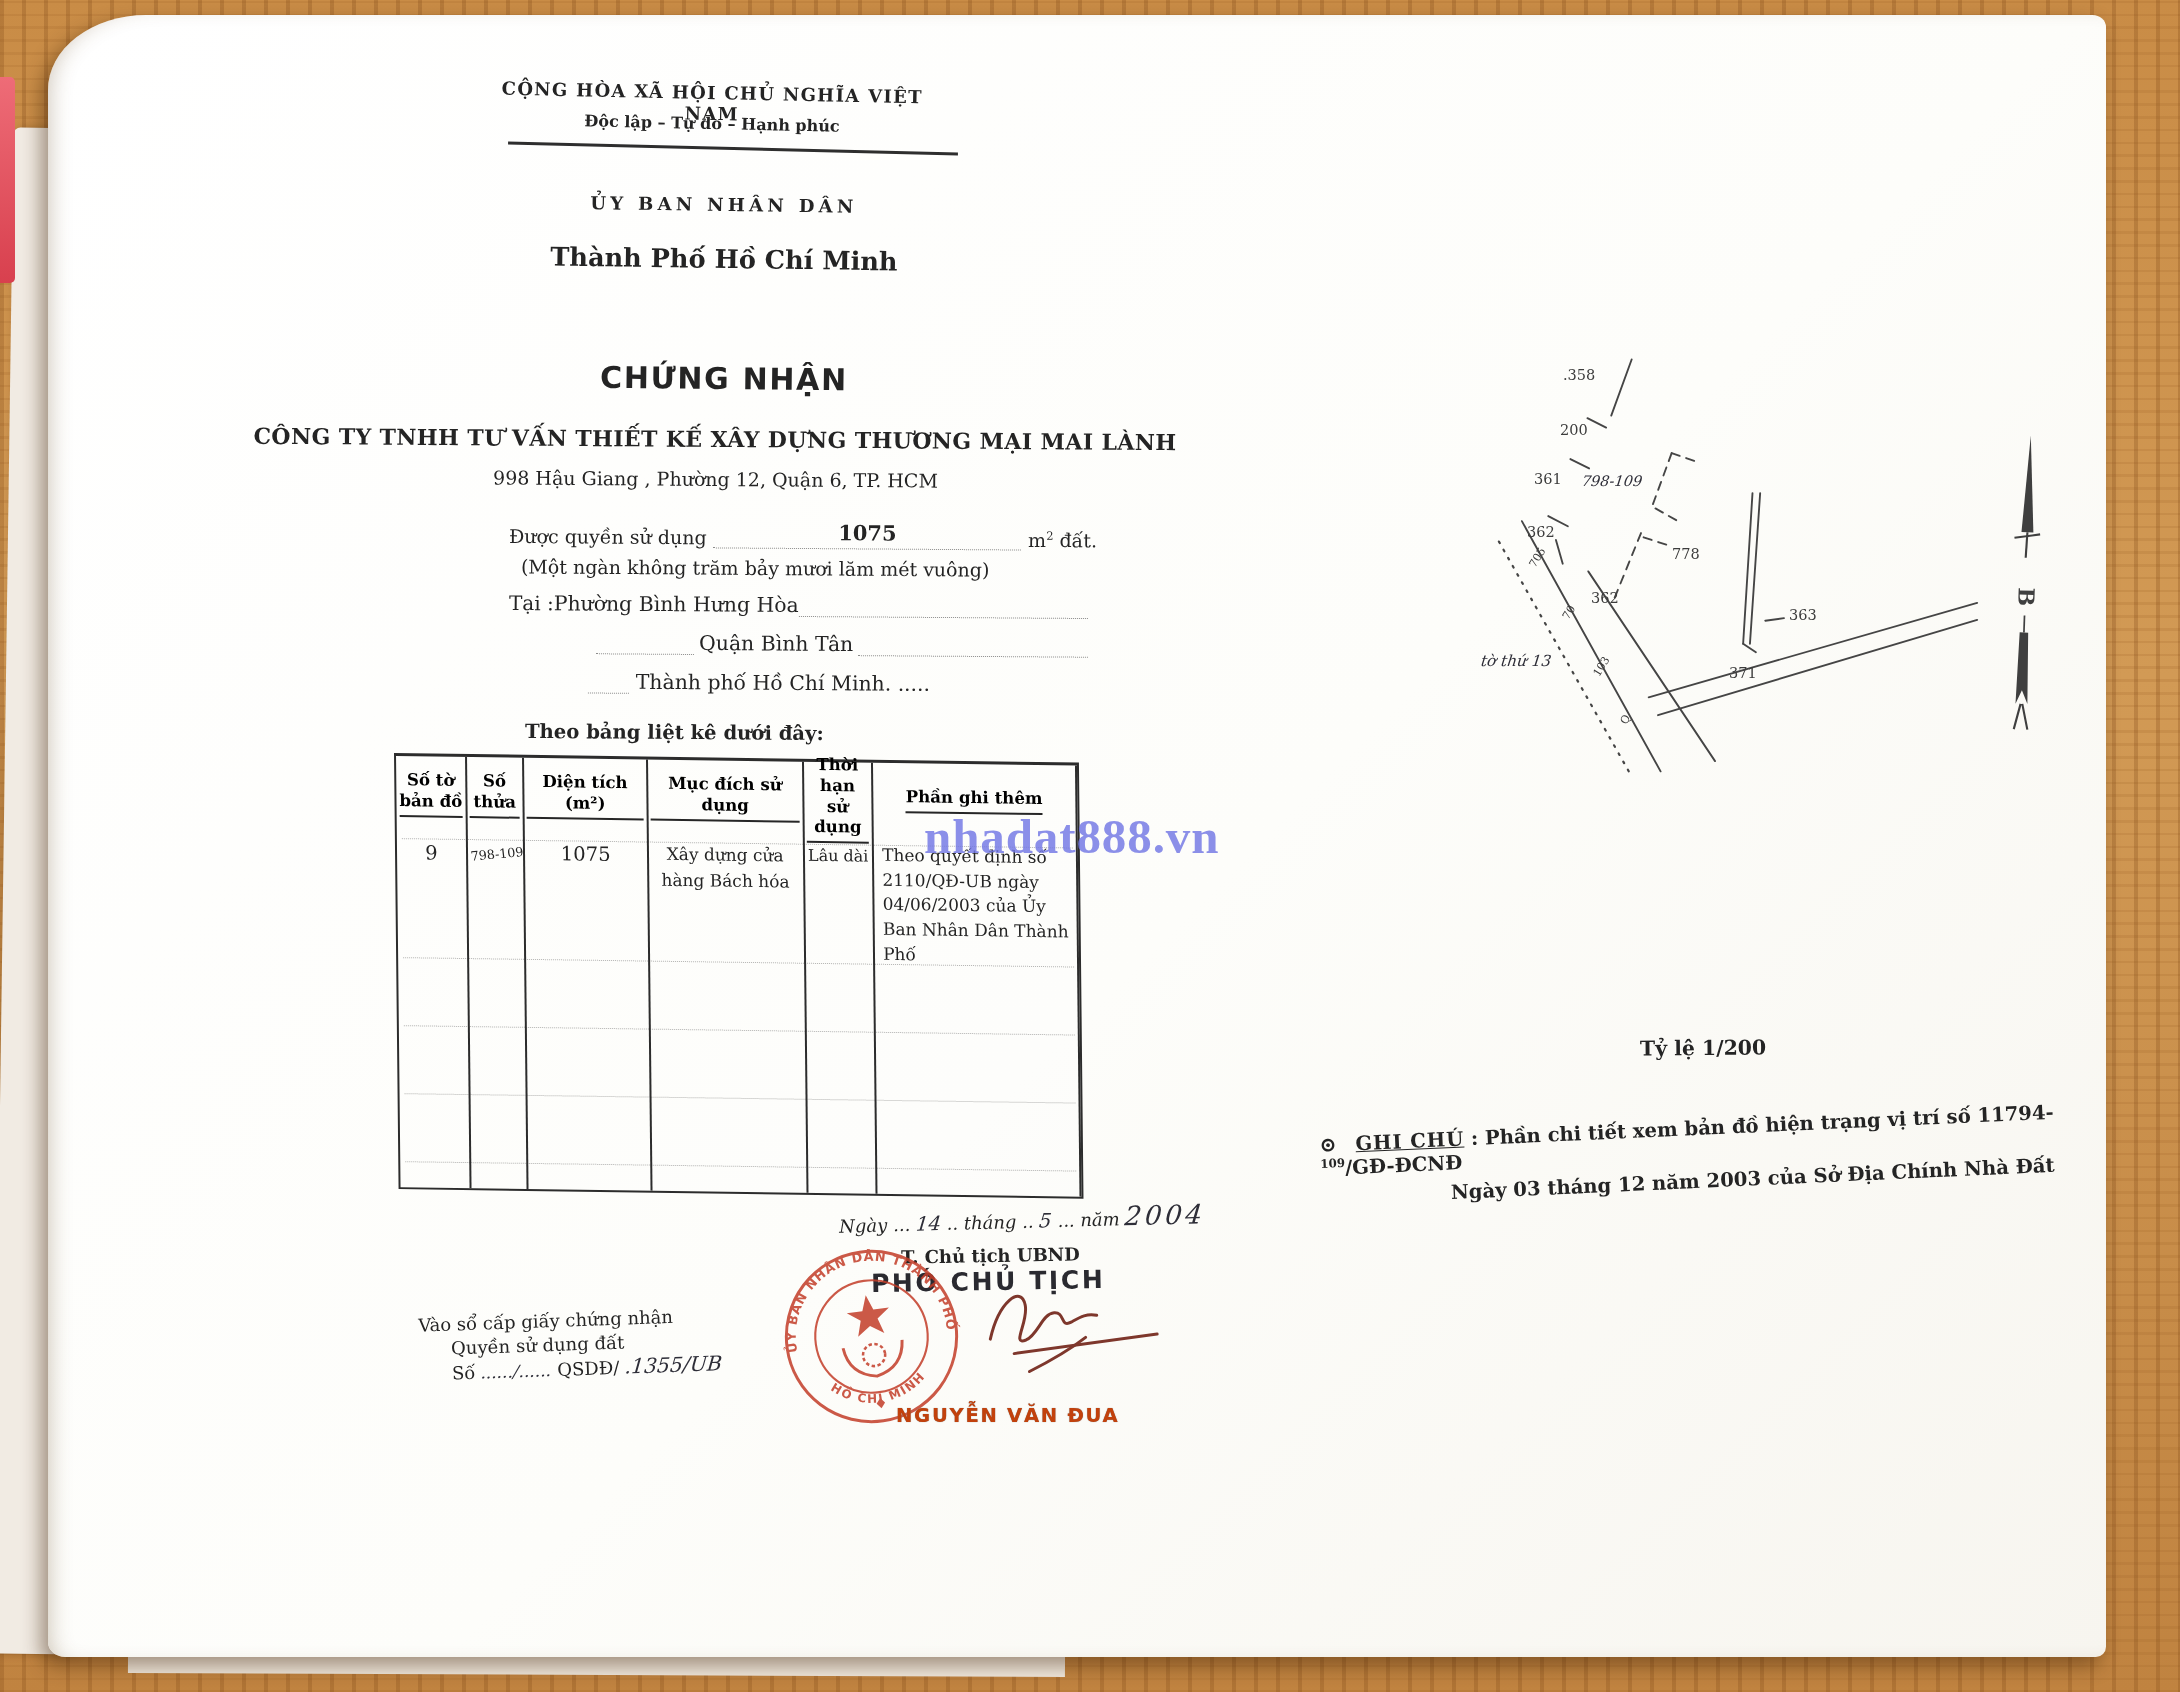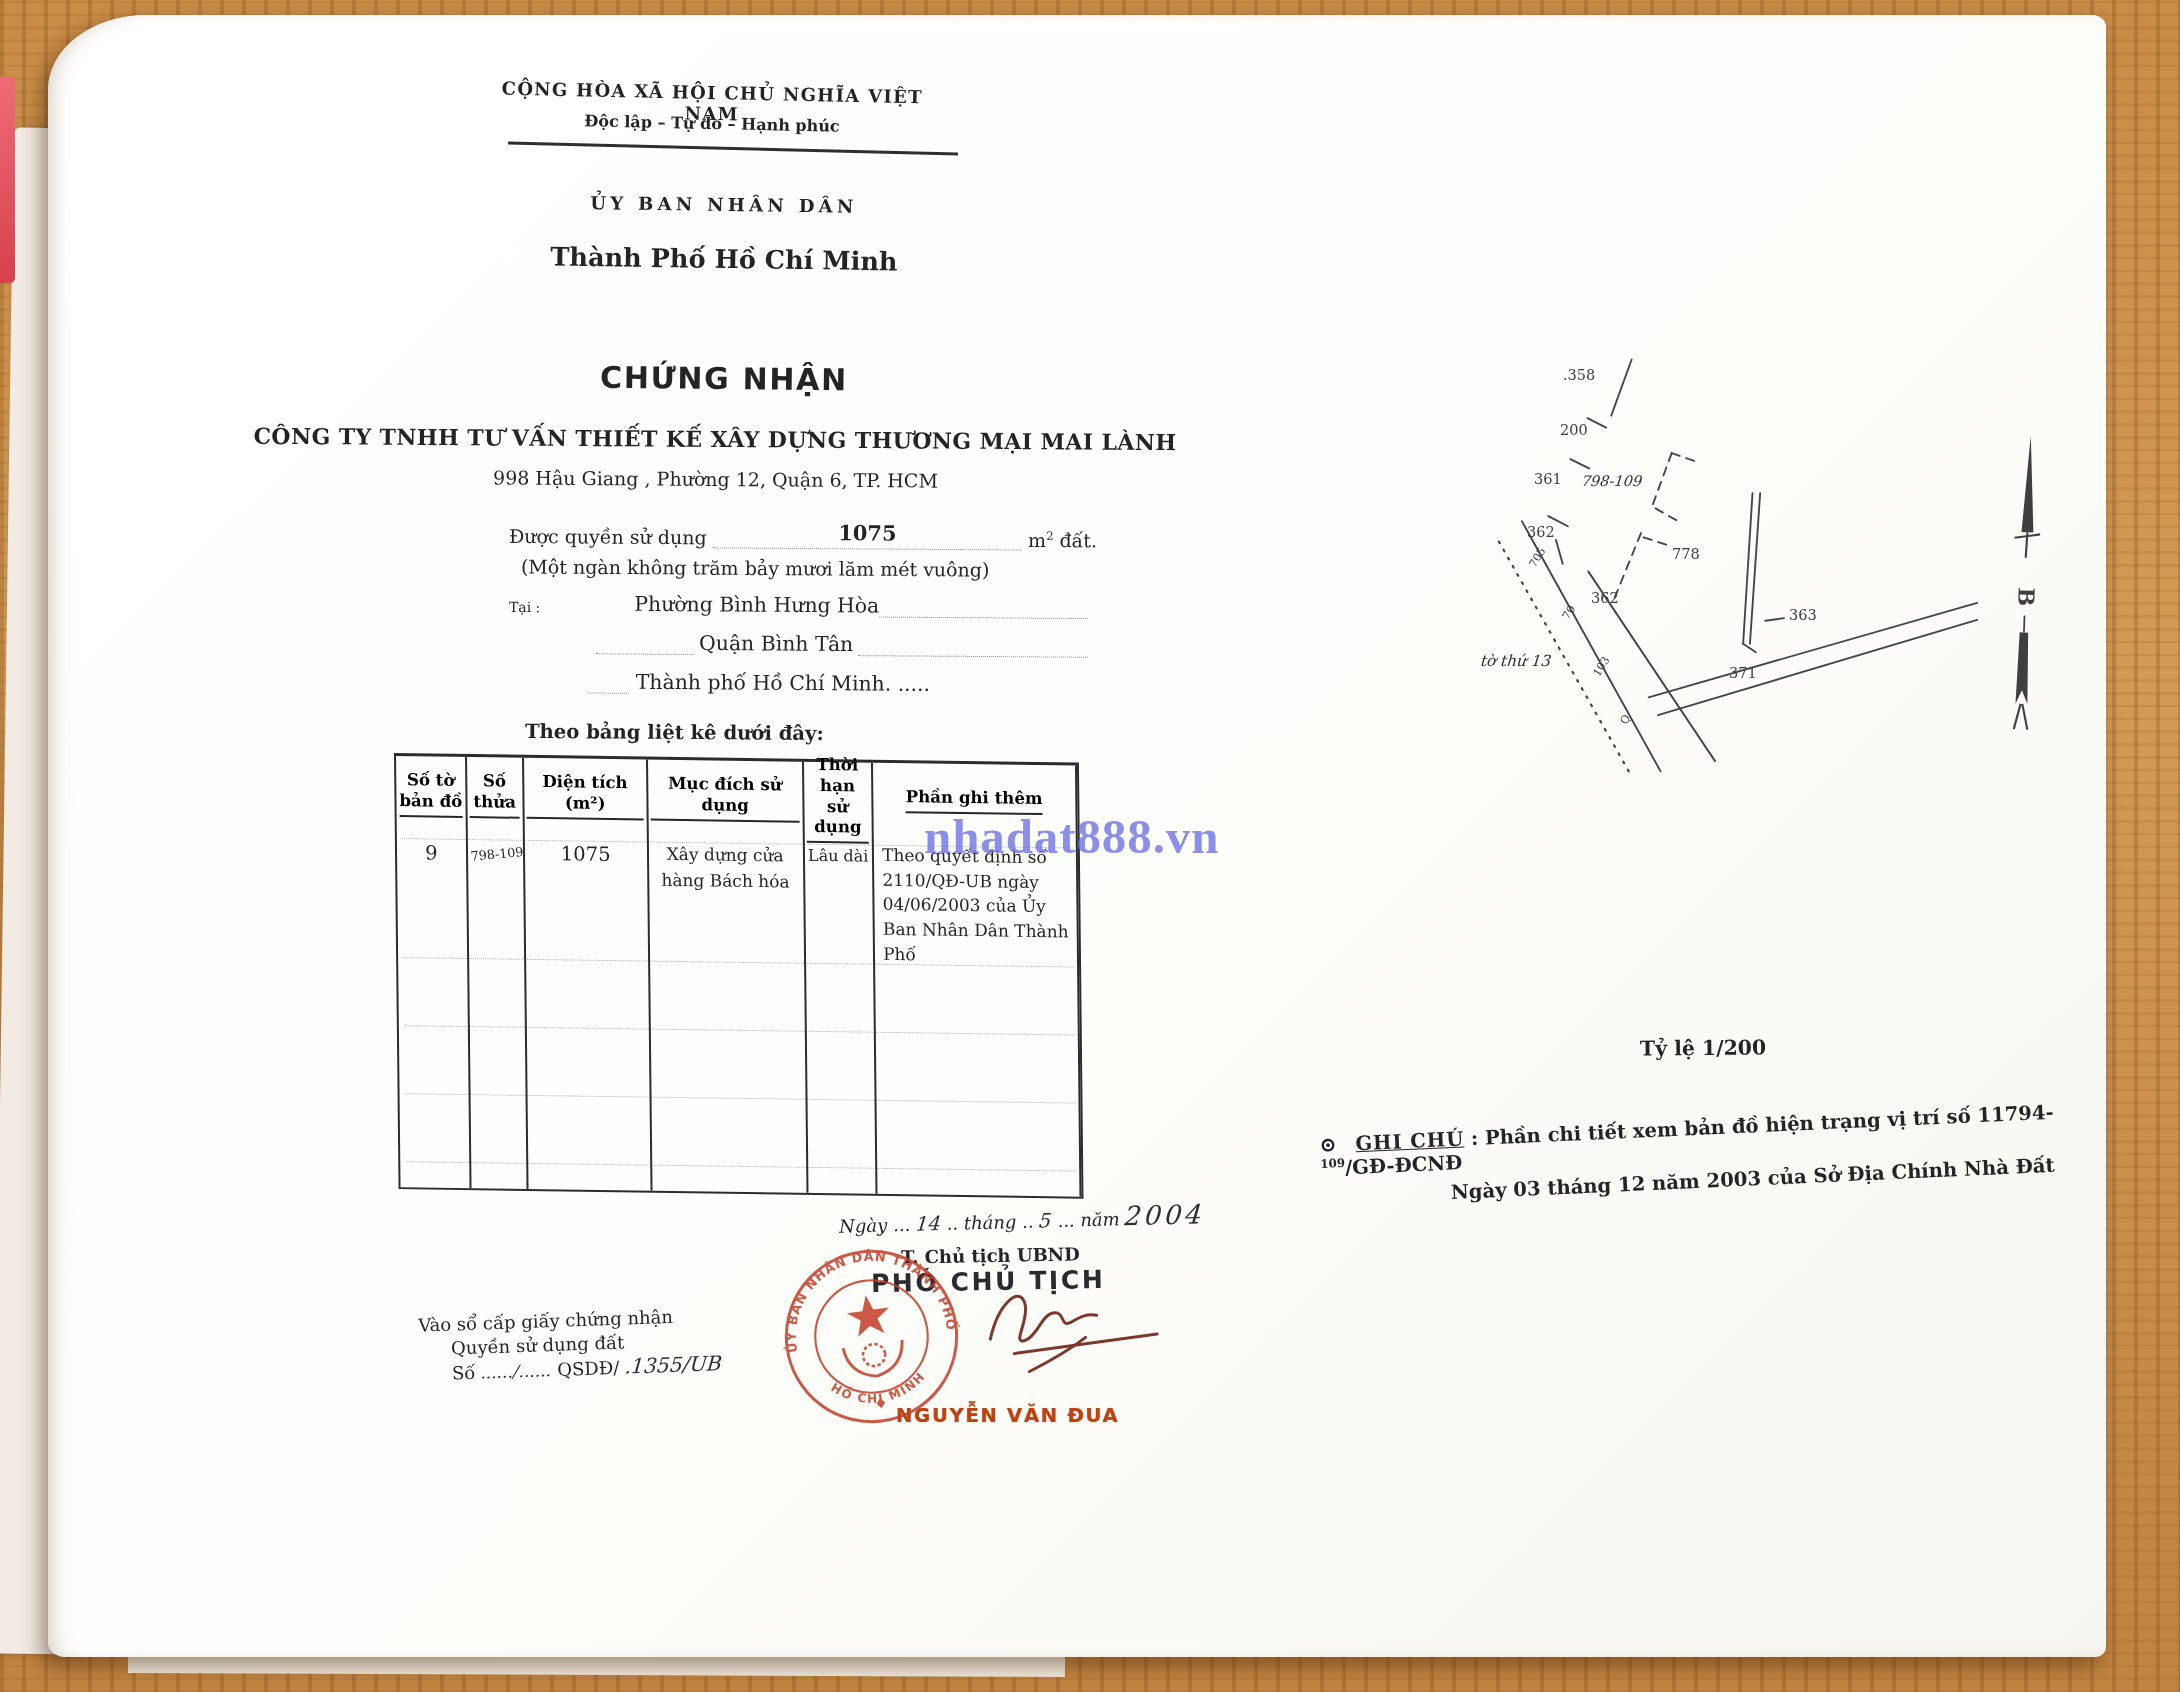--- a/index.html
+++ b/index.html
@@ -74,21 +74,21 @@
       <span class="ink bold" style="font-size:21px;position:relative;top:-3.4px;">1075</span>
     </span>
     <span class="ink" style="font-size:19px;white-space:nowrap;">
       <span>m</span><sup>2</sup>
       <span>đất.</span>
     </span>
   </div>
   <div class="abs ink" style="left:521px;top:557px;font-size:19px;transform:rotate(.4deg);">(Một ngàn không trăm bảy mươi lăm mét vuông)</div>
 
   <div class="abs" style="left:509px;top:593px;width:579px;display:flex;align-items:flex-end;transform:rotate(.4deg);">
-    <span class="ink" style="font-size:14px;margin-right:94px;">Tại :</span>
+    <span class="ink" style="font-size:20px;">Tại :</span>
     <span class="ink" style="font-size:20.4px;">Phường Bình Hưng Hòa</span>
     <span class="dots" style="flex:1;height:20.4px;"></span>
   </div>
   <div class="abs" style="left:596px;top:632px;width:492px;display:flex;align-items:flex-end;transform:rotate(.4deg);">
     <span class="dots" style="width:98px;height:20.4px;"></span>
     <span class="ink" style="font-size:20.4px;padding:0 5.1px;">Quận Bình Tân</span>
     <span class="dots" style="flex:1;height:20.4px;"></span>
   </div>
   <div class="abs" style="left:588px;top:671px;width:426px;display:flex;align-items:flex-end;transform:rotate(.4deg);">
     <span class="dots" style="width:41px;height:20.4px;"></span>

